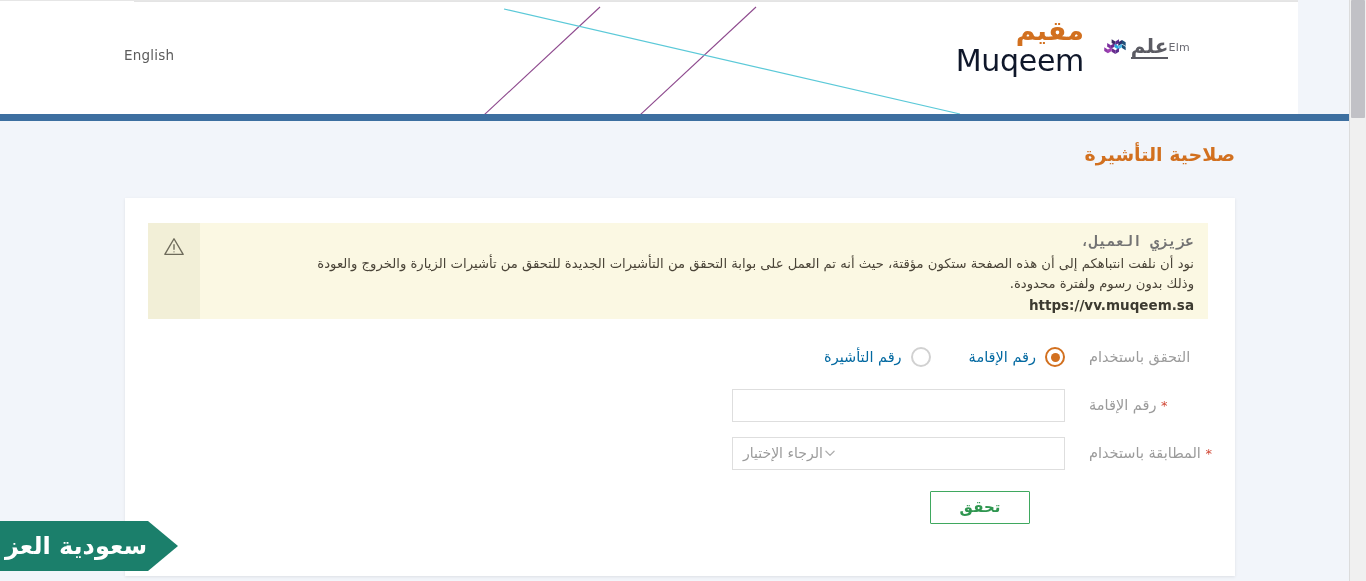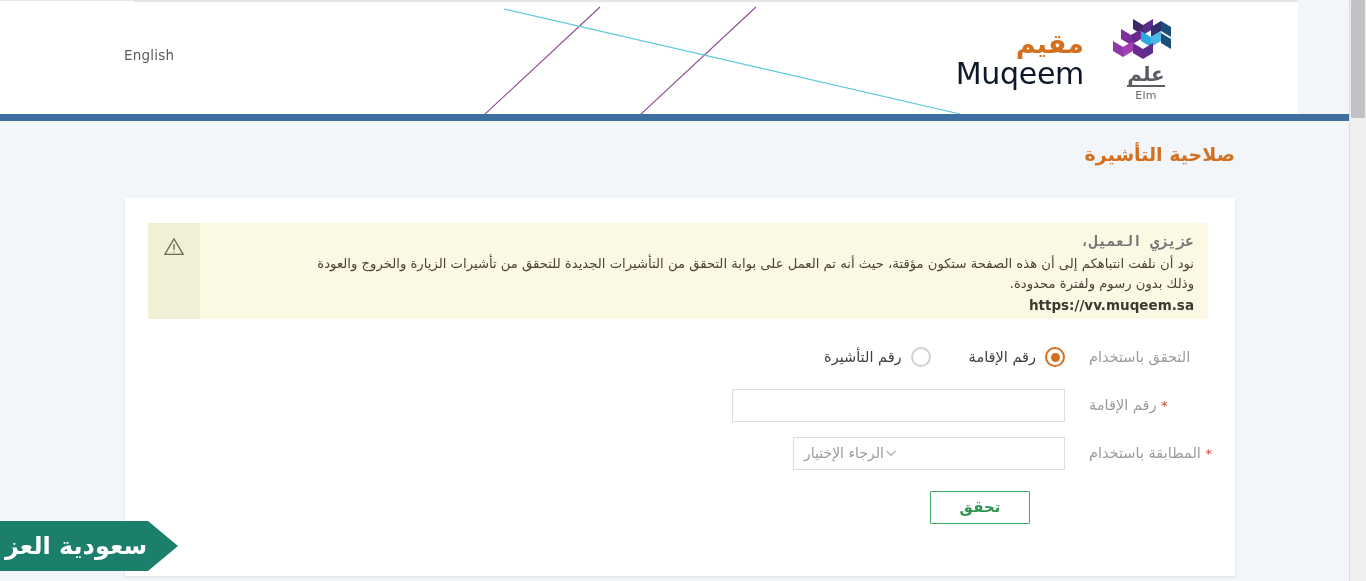--- a/index.html
+++ b/index.html
@@ -94,21 +94,20 @@
   }
   .muqeem-en {
     font-size: 30px;
     font-weight: 400;
     color: #0f172a;
     margin-top: 2px;
     letter-spacing: -.3px;
   }
   .elm-logo {
     display: flex;
-    flex-direction: column;
     align-items: center;
     width: 88px;
   }
   .elm-mark { width: 78px; height: 46px; display:block; }
   .elm-ar {
     font-size: 20px;
     font-weight: 700;
     color: #5c5c64;
     direction: rtl;
     line-height: 1;
@@ -267,21 +266,21 @@
     border-color: #d2701f;
   }
   .radio-dot.on::after {
     content: "";
     width: 9px; height: 9px;
     border-radius: 50%;
     background: #d2701f;
   }
   .radio-label {
     font-size: 14.5px;
-    color: #404040;
+    color: #0369a1;
     white-space: nowrap;
   }
 
   .text-input {
     width: 333px;
     height: 33px;
     border: 1px solid #dedede;
     background: #fff;
     font-size: 14px;
     color: #444;
@@ -292,21 +291,21 @@
     font-family: "DejaVu Sans", "Liberation Sans", sans-serif;
   }
   .text-input::placeholder { color: #bdbdbd; }
 
   .select-wrap {
     position: relative;
     width: 333px;
     height: 33px;
   }
   .select-box {
-    width: 272px;
+    width: 333px;
     height: 33px;
     border: 1px solid #dedede;
     background: #fff;
     display: flex;
     align-items: center;
     flex-direction: row-reverse;
     padding: 0 10px;
     cursor: pointer;
     direction: rtl;
     margin-left: 32px;

